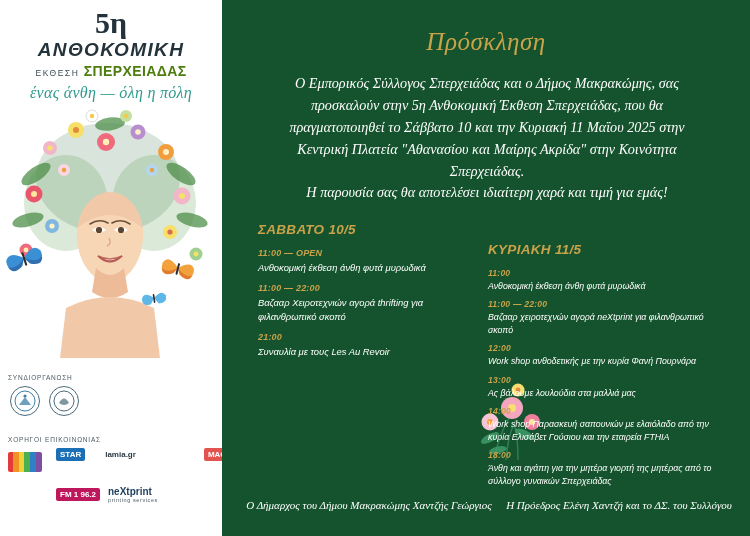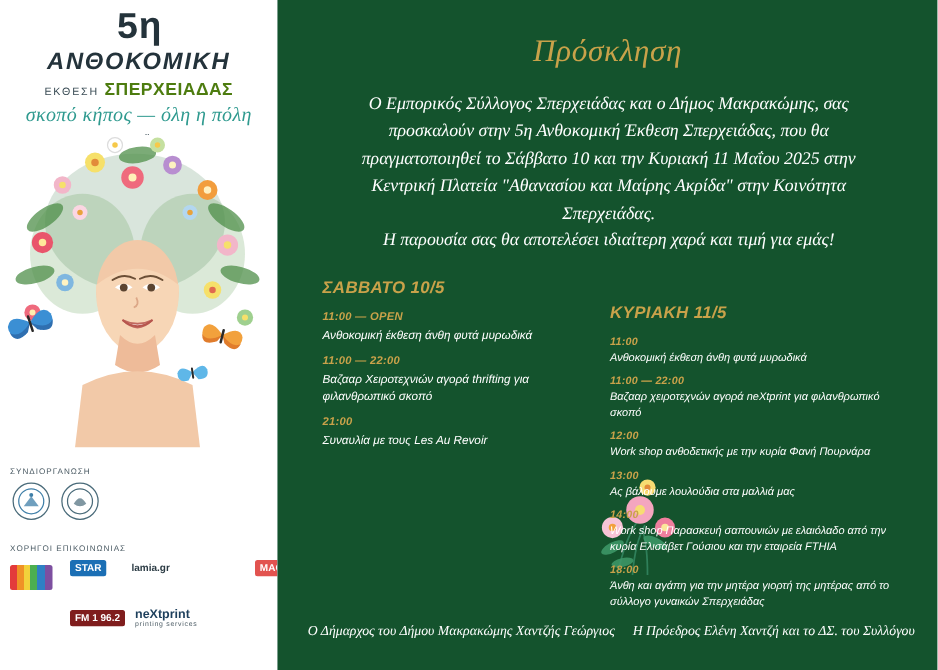--- a/index.html
+++ b/index.html
@@ -23,21 +23,21 @@
     background: #ffffff;
     overflow: hidden;
   }
   .logo-block {
     position: absolute;
     top: 8px; left: 0; width: 222px;
     text-align: center;
     color: #20323c;
   }
   .logo-num {
-    font-family: Liberation Mono, monospace;
+    font-family: Liberation Serif, serif;
     font-size: 30px;
     font-weight: 700;
     letter-spacing: 0px;
     line-height: 1.0;
     color: #24333b;
   }
   .logo-line1 {
     font-family: "Liberation Sans", sans-serif;
     font-size: 19px;
     font-weight: 700;
@@ -124,21 +124,21 @@
     font-weight: 700;
     font-size: 8px;
     padding: 2px 4px;
     border-radius: 2px;
     color: #fff;
     white-space: nowrap;
     margin-left: 48px;
   }
   .chip-mag24 { background:#e2534f; }
   .chip-lamiapress { background:#be185d;font-style:italic; }
-  .chip-fm { background:#7f1d1d; }
+  .chip-fm { background:#be185d; }
   .chip-star { background:#1b6fb5; }
   .plain-chip {
     font-family: "Liberation Sans", sans-serif;
     font-size: 8px;
     font-weight: 700;
     color: #2b3b44;
     white-space: nowrap;
   }
   .nextprint {
     font-family: "Liberation Sans", sans-serif;
@@ -263,21 +263,21 @@
 
   <div id="left-panel">
 
     <div class="logo-block">
       <div class="logo-num">5η</div>
       <div class="logo-line1">ΑΝΘΟΚΟΜΙΚΗ</div>
       <div class="logo-line2">
         <span class="small">ΕΚΘΕΣΗ</span>
         <span class="big">ΣΠΕΡΧΕΙΑΔΑΣ</span>
       </div>
-      <div class="logo-slogan">σκοπό κήπος — όλη η πόλη</div>
+      <div class="logo-slogan">ένας άνθη — όλη η πόλη</div>
       <div class="logo-dates">10 &amp; 11 ΜΑΪΟΥ 2025</div>
     </div>
 
     <svg id="illustration" viewBox="0 0 210 250">
       <defs>
         <radialGradient id="gsky" cx="50%" cy="40%" r="60%">
           <stop offset="0%" stop-color="#ffffff"></stop>
           <stop offset="100%" stop-color="#ffffff"></stop>
         </radialGradient>
       </defs>

